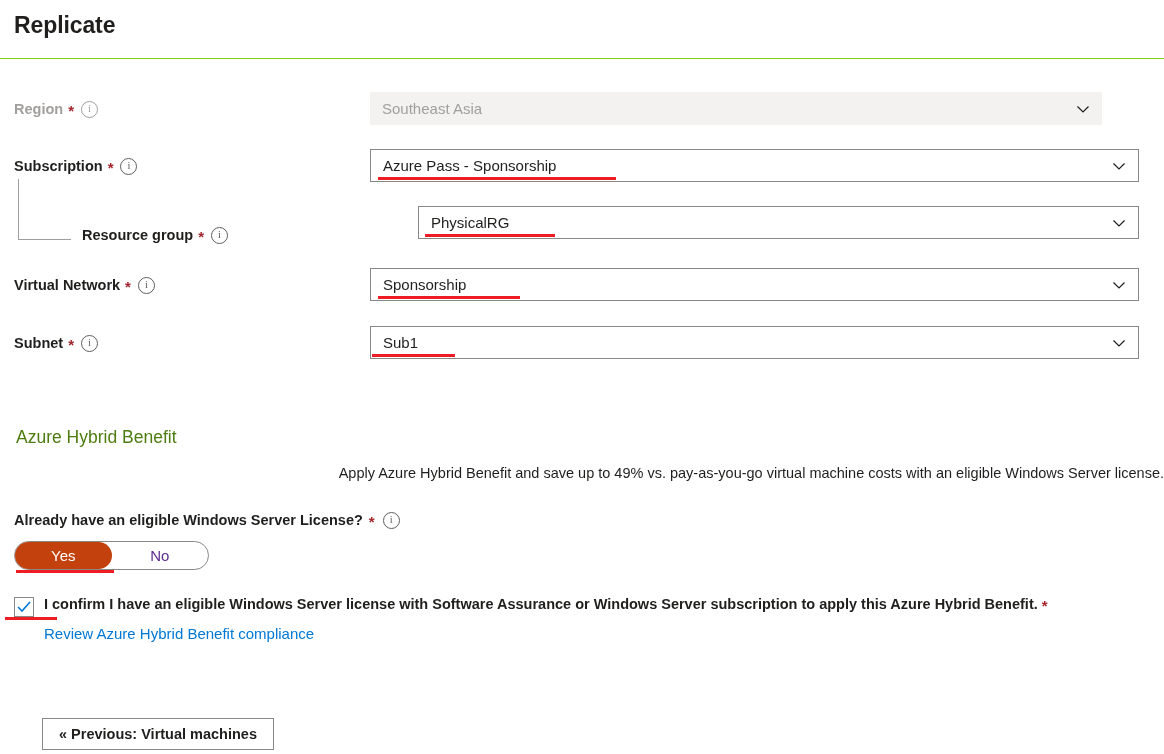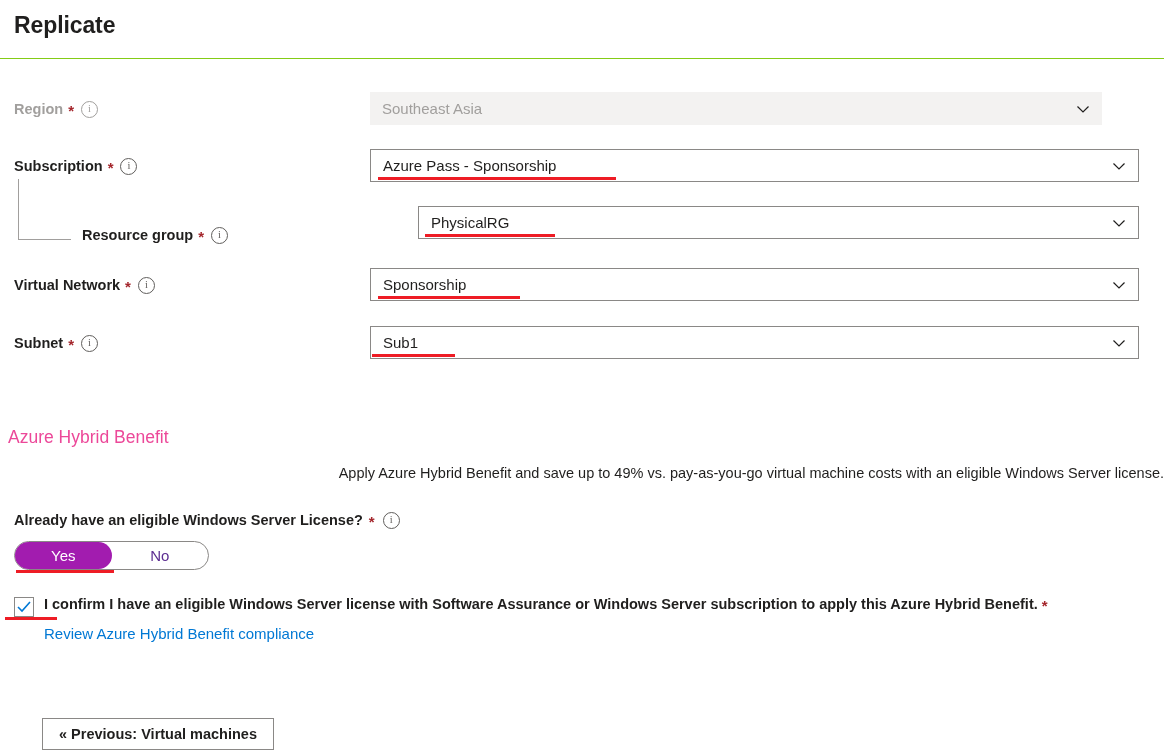--- a/index.html
+++ b/index.html
@@ -130,22 +130,22 @@
   .tree-connector {
     position: absolute;
     border-left: 1px solid #a19f9d;
     border-bottom: 1px solid #a19f9d;
   }
 
   
   .section-title {
     font-size: 17.5px;
     font-weight: 400;
-    color: #ec4899;
-    padding-left: 8px;
+    color: #4d7c0f;
+    padding-left: 16px;
     line-height: 24px;
   }
   .section-desc {
     font-size: 14.5px;
     font-weight: 400;
     color: #201f1e;
     padding-left: 14px;
     line-height: 20px;
   }
 
@@ -177,21 +177,21 @@
     display: flex;
     align-items: center;
     justify-content: center;
     font-size: 15px;
     color: #5c2d91;
     border-radius: 15px;
     box-sizing: border-box;
     line-height: 20px;
   }
   .toggle-opt.selected {
-    background: #a21caf;
+    background: #c2410c;
     color: #ffffff;
   }
 
   
   .checkbox-row {
     position: relative;
     display: flex;
     padding-left: 14px;
     align-items: flex-end;
   }

